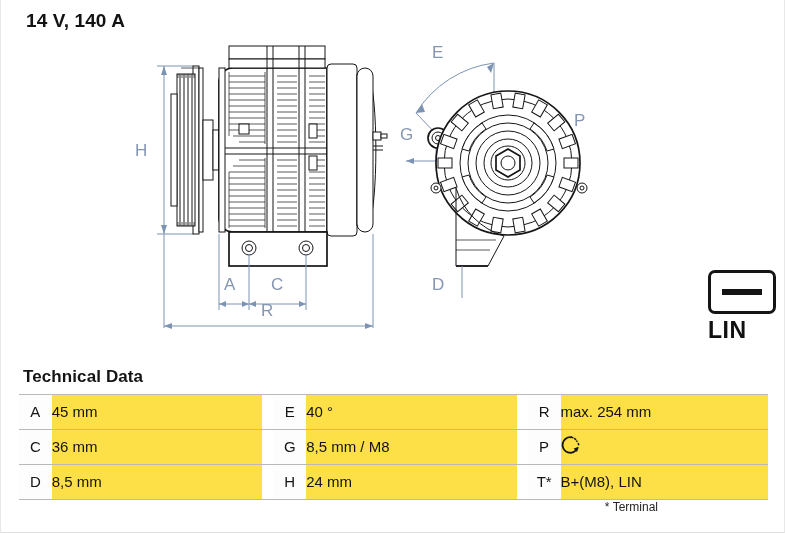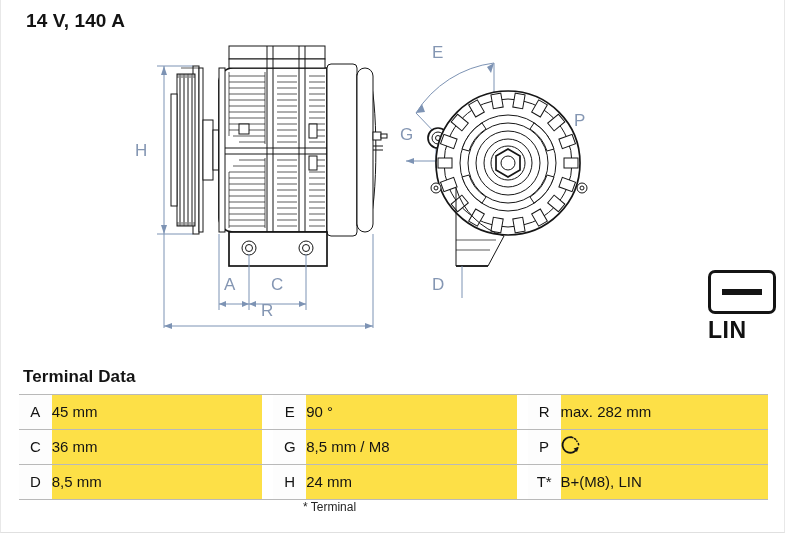--- a/index.html
+++ b/index.html
@@ -131,21 +131,21 @@
   td.gap { background: #ffffff; width: 10px; border-top-color: transparent; }
 
   
   .rot-icon { display: inline-block; vertical-align: middle; }
 
   #footnote {
     position: absolute;
     left: 0;
     top: 500px;
     width: 785px;
-    text-align: center;
+    text-align: right;
     font-size: 12px;
     color: #262626;
     padding-right: 128px;
     box-sizing: border-box;
   }
 
   
   svg .ln   { fill: none; stroke: #161616; stroke-width: 1; }
   svg .ln-t { fill: none; stroke: #161616; stroke-width: 0.7; }
   svg .ln-b { fill: none; stroke: #161616; stroke-width: 1.7; }
@@ -495,33 +495,33 @@
 
     <div id="lin-badge">
       <div id="lin-box">
         <div id="lin-bar"></div>
       </div>
       <div id="lin-label">LIN</div>
     </div>
 
   </div>
 
-  <div id="tech-heading">Terminal Data</div>
+  <div id="tech-heading">Technical Data</div>
 
   <table id="tech-table">
     <tbody>
       <tr>
         <td class="k">A</td>
         <td class="v v-a">45 mm</td>
         <td class="gap"></td>
         <td class="k">E</td>
-        <td class="v v-b">90 °</td>
+        <td class="v v-b">40 °</td>
         <td class="gap"></td>
         <td class="k">R</td>
-        <td class="v v-c">max. 282 mm</td>
+        <td class="v v-c">max. 254 mm</td>
       </tr>
       <tr>
         <td class="k">C</td>
         <td class="v v-a">36 mm</td>
         <td class="gap"></td>
         <td class="k">G</td>
         <td class="v v-b">8,5 mm / M8</td>
         <td class="gap"></td>
         <td class="k">P</td>
         <td class="v v-c">

